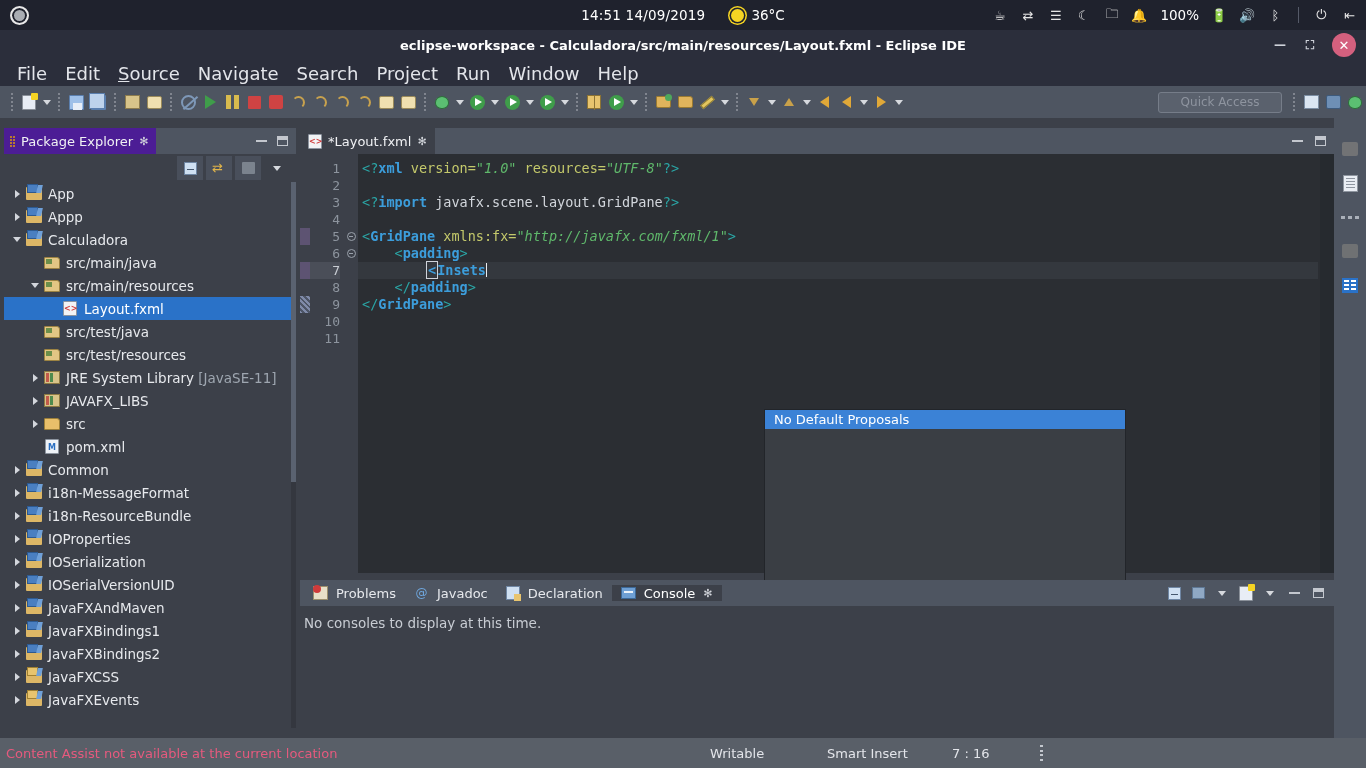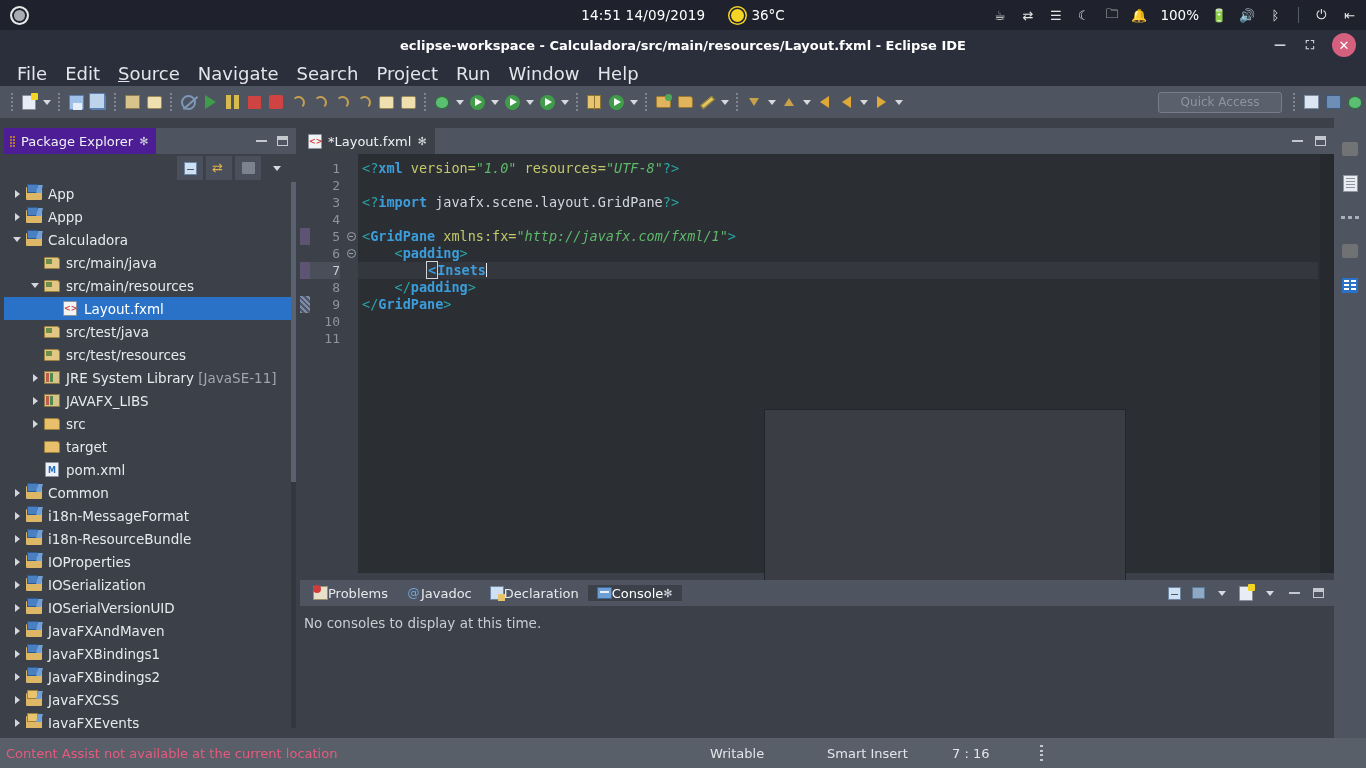--- a/index.html
+++ b/index.html
@@ -215,21 +215,21 @@
     background:#3a3e44; border:1px solid #22252a;
     display:flex; flex-direction:column;
   }
   .assist-item { height:19px; background:#3b82d6; color:#ffffff; font-size:13px; display:flex; align-items:center; padding-left:9px;}
   .assist-body { flex:1; background:#3a3e44; }
   .assist-foot { height:19px; background:#5a6069; color:#eceef1; font-size:11.5px; display:flex; align-items:center; justify-content:flex-end; padding-right:6px;}
 
   
   .bottom { position:absolute; left:300px; top:462px; width:1034px; height:148px; }
   .btabbar { height:26px; background:#4e5561; display:flex; align-items:center; position:relative; padding-left:4px;}
-  .btab { height:16px; display:flex; align-items:center; gap:0; padding:0 9px; color:#e7e9ed; font-size:13px;}
+  .btab { height:16px; display:flex; align-items:center; gap:8px; padding:0 9px; color:#e7e9ed; font-size:13px;}
   .btab.active { background:#3c4049; color:#ffffff;}
   .btab-tools { position:absolute; right:6px; top:0; height:26px; display:flex; align-items:center; gap:4px;}
   .bt-i { width:20px;height:22px;display:flex;align-items:center;justify-content:center;}
   .bbody { position:absolute; left:0; top:26px; width:1034px; height:122px; background:#3c4049; color:#c8ccd3; font-size:13.5px; padding:9px 0 0 4px;}
   .i-problems{width:15px;height:14px;background:#e8e0c8;border:1px solid #9b8f6d;position:relative;}
   .i-problems::after{content:"";position:absolute;left:-1px;top:-2px;width:8px;height:8px;border-radius:50%;background:#cf3b3b;}
   .i-javadoc{width:15px;height:14px;color:#6fa7de;font-size:12px;display:flex;align-items:center;justify-content:center;}
   .i-decl{width:14px;height:14px;background:#cfe0f2;border:1px solid #6f86a3;position:relative;}
   .i-decl::after{content:"";position:absolute;right:-2px;bottom:-2px;width:7px;height:7px;background:#e8c46e;}
   .i-console{width:15px;height:12px;background:#6e9fd4;border:1px solid #3d6998;}
@@ -562,27 +562,20 @@
             <i class="caret-r"></i>
           </span>
           <span class="ticon">
             <i class="ic i-folder"></i>
           </span>
           <span class="tlabel">src</span>
         </div>
         <div class="trow" style="padding-left: 24px;">
           <span class="tw"></span>
           <span class="ticon">
-            <i class="ic i-folder"></i>
-          </span>
-          <span class="tlabel">target</span>
-        </div>
-        <div class="trow" style="padding-left: 24px;">
-          <span class="tw"></span>
-          <span class="ticon">
             <i class="ic i-xml">
               <i>M</i>
             </i>
           </span>
           <span class="tlabel">pom.xml</span>
         </div>
         <div class="trow" style="padding-left: 6px;">
           <span class="tw">
             <i class="caret-r"></i>
           </span>
@@ -755,20 +748,21 @@
           <div class="ln"></div>
         </div>
       <div class="edright">
         <div class="ed-ovr" style="top:106px"></div>
         <div class="ed-ovr" style="top:165px"></div>
       </div>
       <div class="ed-scroll"></div>
     </div>
 
     <div class="assist">
+      <div class="assist-item">No Default Proposals</div>
       <div class="assist-body"></div>
       <div class="assist-foot">Press 'Ctrl+Space' to show XML Template Proposals</div>
     </div>
   </div>
 
   <div class="bottom">
     <div class="btabbar">
       <div class="btab">
         <span class="ic i-problems"></span>
         <span>Problems</span>

